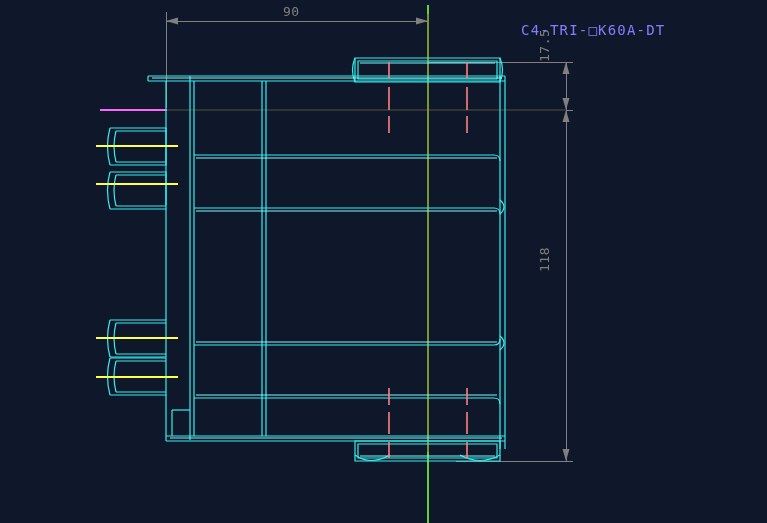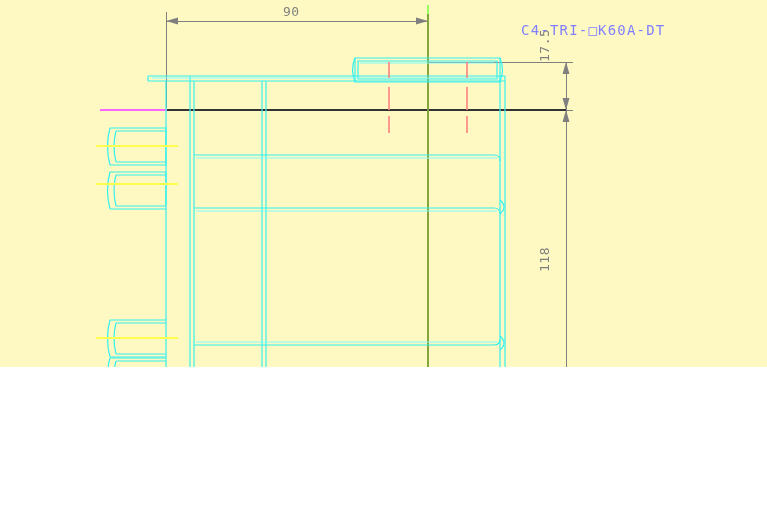--- a/index.html
+++ b/index.html
@@ -3,22 +3,22 @@
 <meta charset="utf-8">
 <style>
   html, body {
     margin: 0;
     padding: 0;
     background: #ffffff;
   }
   #canvas-root {
     position: relative;
     width: 767px;
-    height: 367px;
-    background: #fef9c3;
+    height: 523px;
+    background: #0f172a;
     overflow: hidden;
     font-family: "DejaVu Sans Mono", monospace;
   }
   #cad-svg {
     position: absolute;
     left: 0;
     top: 0;
     width: 767px;
     height: 523px;
     display: block;

